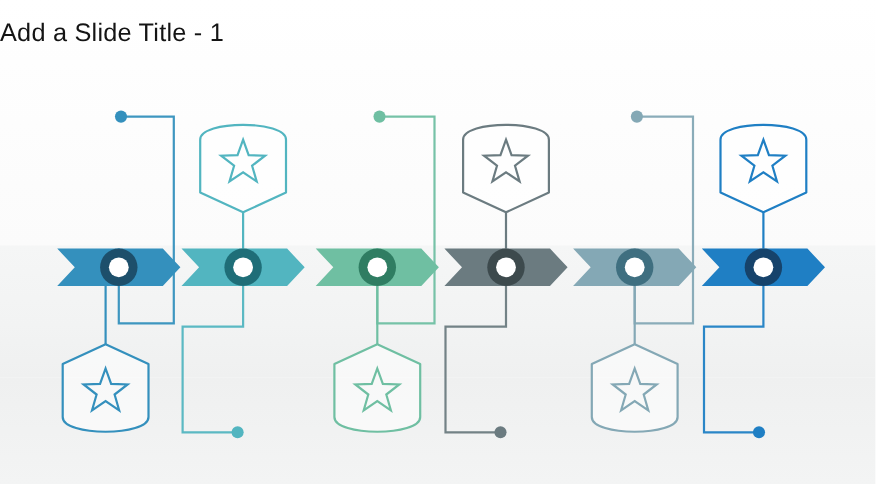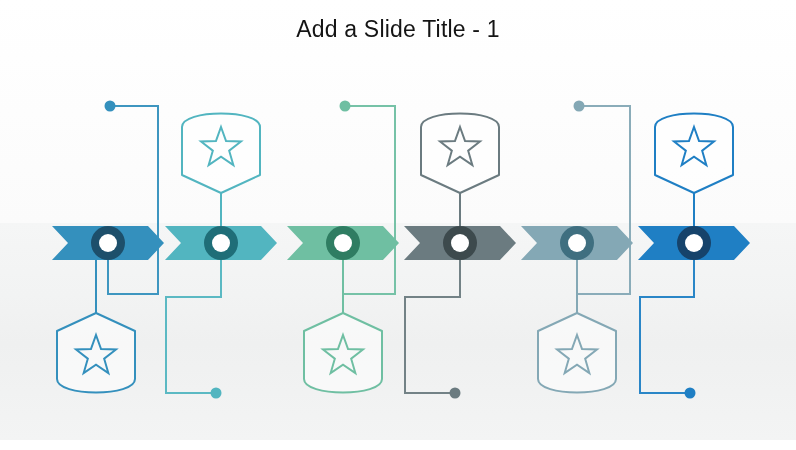--- a/index.html
+++ b/index.html
@@ -13,21 +13,21 @@
     background:#ffffff;
   }
   
   .band{position:absolute;left:0;width:796px;pointer-events:none;}
   .band-a{top:223px;height:120px;background:linear-gradient(180deg,#f5f6f6 0%,#f2f3f3 60%,#eff0f0 100%);}
   .band-b{top:343px;height:97px;background:linear-gradient(180deg,#eff0f0 0%,#f3f4f4 100%);}
   .band-top{top:0;height:223px;background:linear-gradient(180deg,#ffffff 0%,#fbfbfb 100%);}
   .band-bot{top:440px;height:10px;background:#ffffff;}
 
   #title{
-    position:absolute;left:0;top:16px;width:796px;text-align:center;
+    position:absolute;left:0;top:16px;width:796px;text-align:left;
     font-size:23px;color:#141414;letter-spacing:.2px;font-weight:400;
     white-space:nowrap;
   }
 
   #art{position:absolute;left:0;top:0;width:796px;height:450px;}
   .shape{position:absolute;left:0;top:0;width:796px;height:450px;overflow:visible;}
 </style>
 </head>
 <body>
 

